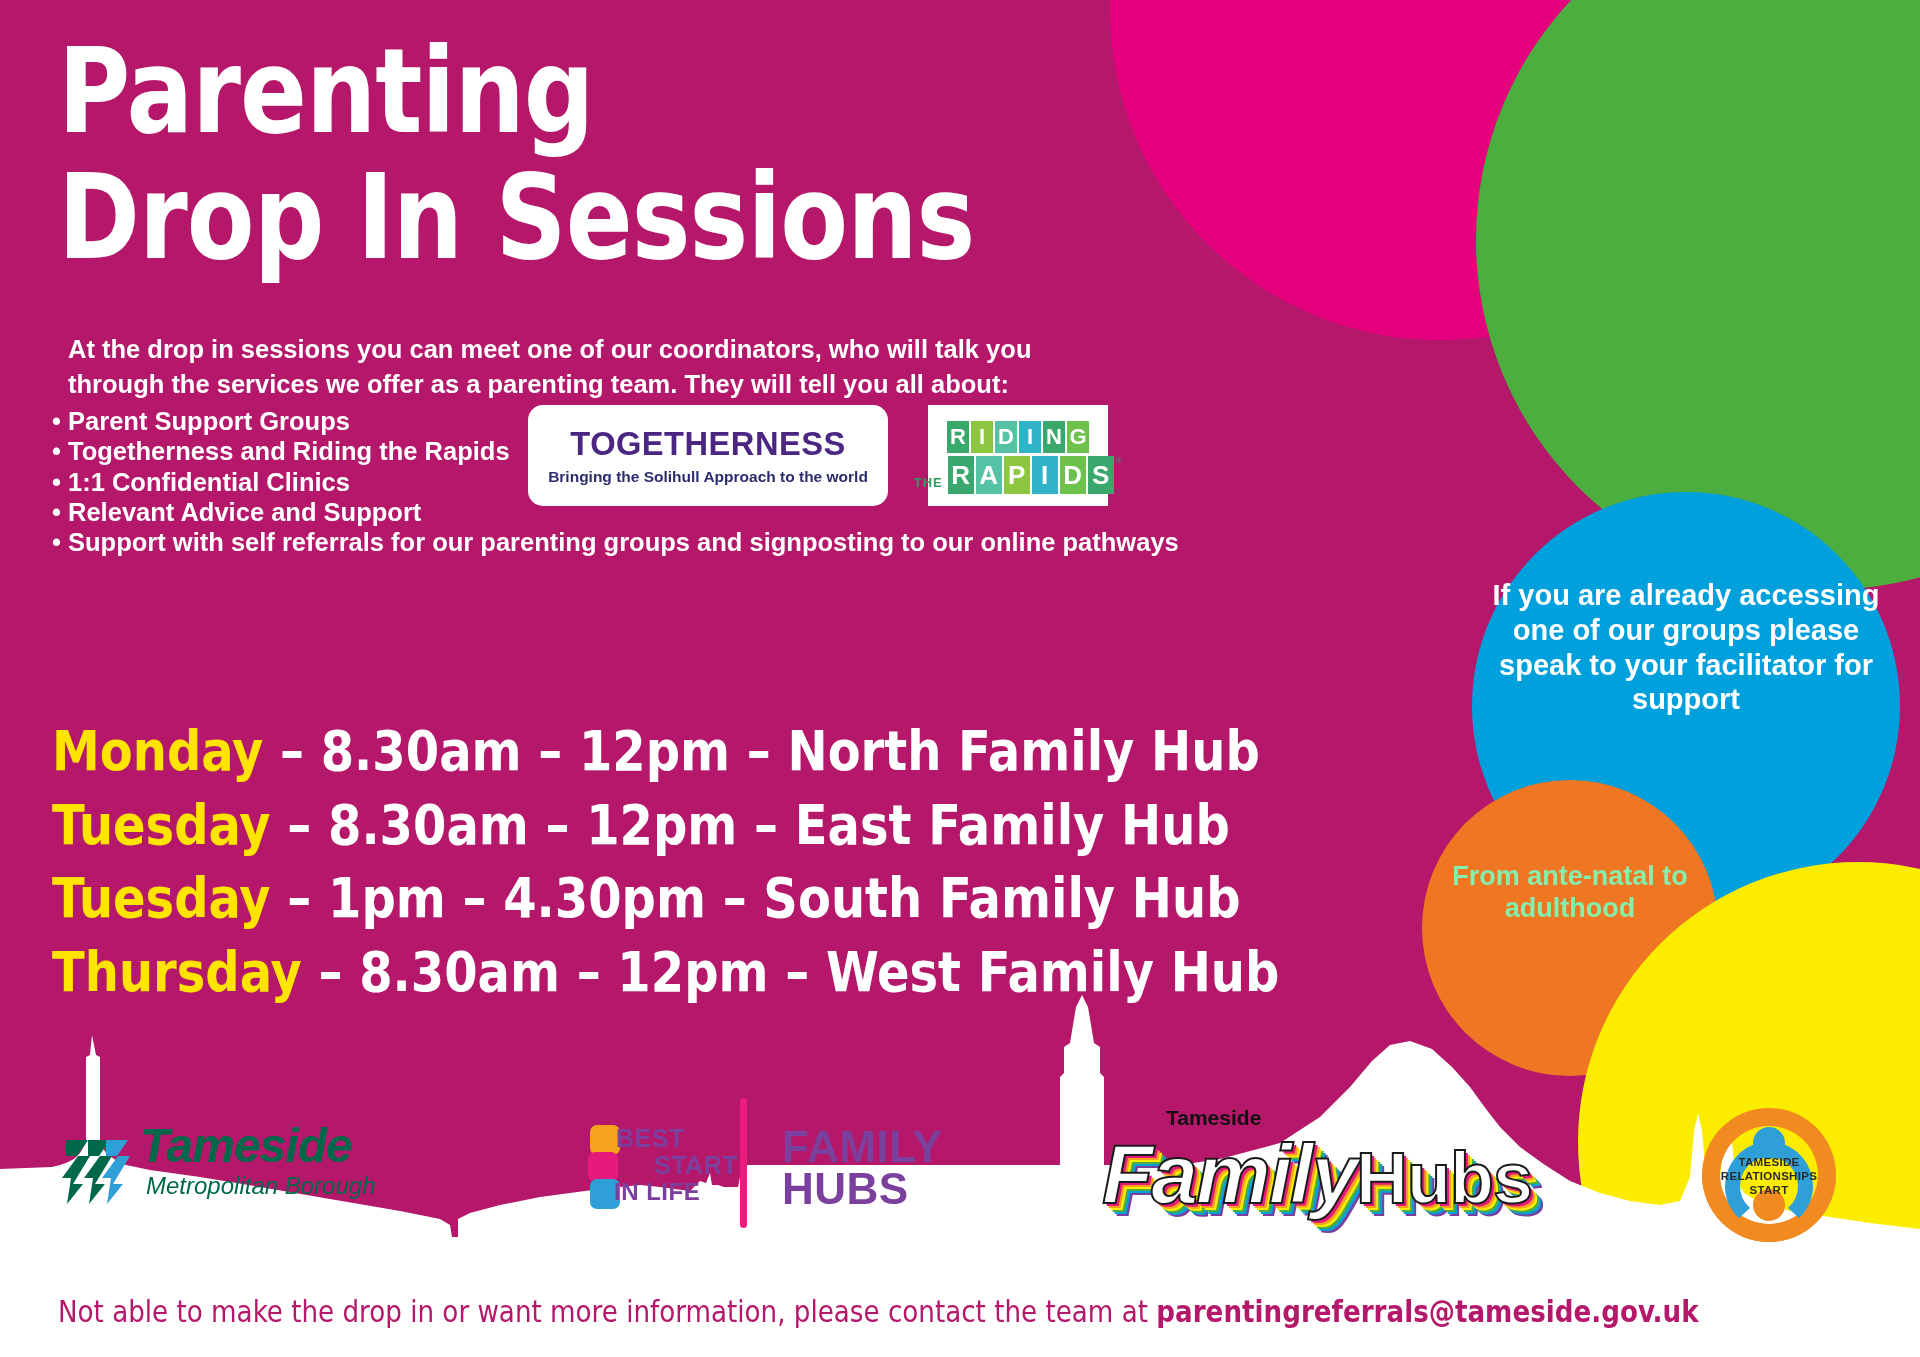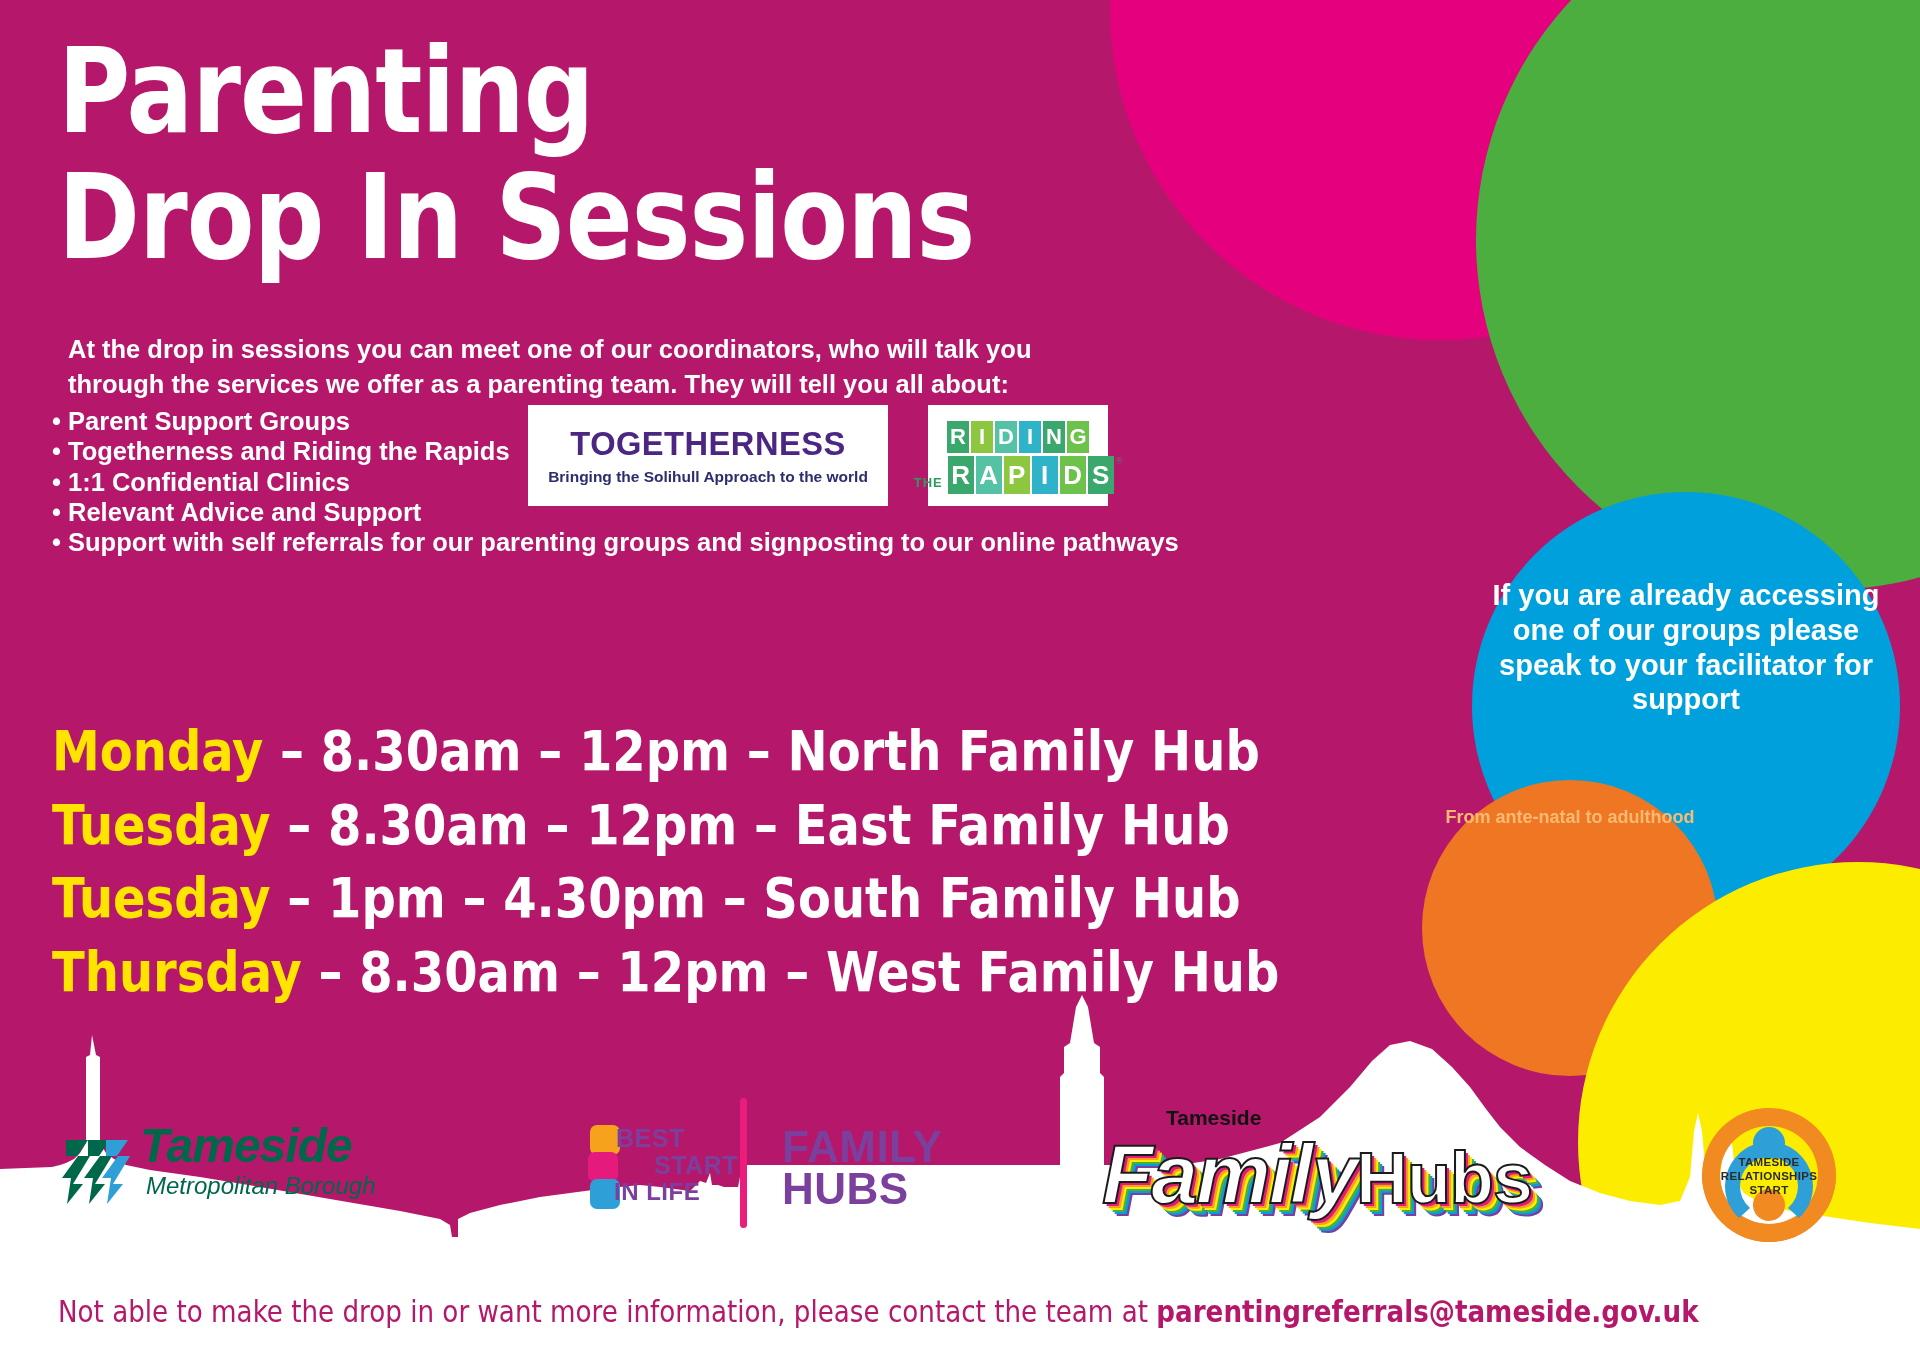--- a/index.html
+++ b/index.html
@@ -59,21 +59,21 @@
     list-style: none;
   }
   #bullets li { white-space: nowrap; }
   #bullets li::before { content: "• "; }
 
   
   .logobox {
     position: absolute;
     background: #ffffff;
   }
-  #togetherness-logo { left: 528px; top: 405px; width: 360px; height: 101px; }
+  #togetherness-logo { left: 528px; top: 405px; width: 360px; height: 101px; border-radius: 15px; }
   #rapids-logo       { left: 928px; top: 405px; width: 180px; height: 101px; }
 
   #tg-word {
     position: absolute; left: 0; right: 0; top: 19px;
     text-align: center;
     color: #4b2683;
     font-size: 34px;
     font-weight: 700;
     letter-spacing: 0.5px;
     transform: scaleX(0.96);
@@ -129,23 +129,23 @@
     color: #ffffff;
     font-weight: 700;
     text-align: center;
     line-height: 1.2;
   }
   #callout-blue {
     left: 1492px; top: 578px; width: 388px;
     font-size: 29px;
   }
   #callout-orange {
-    left: 1442px; top: 807px; width: 256px;
-    font-size: 18px;
-    color: #fdba74;
+    left: 1442px; top: 860px; width: 256px;
+    font-size: 27px;
+    color: #86efac;
   }
 
   
   #skyline {
     position: absolute; left: 0; bottom: 0;
     width: 1920px; height: 420px;
   }
 
   
   #logostrip {

